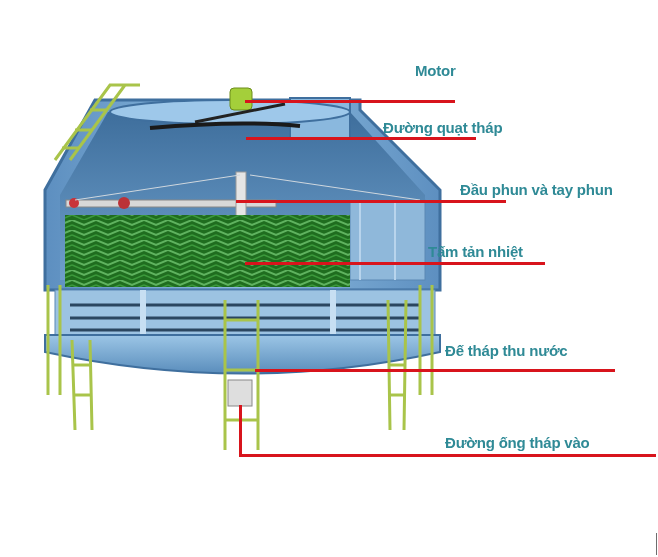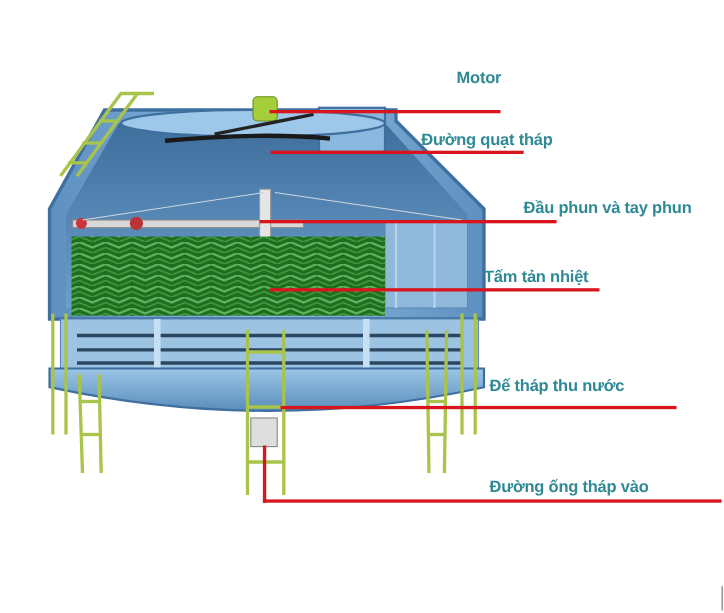--- a/index.html
+++ b/index.html
@@ -102,18 +102,18 @@
 <div class="leader" style="left:245px; top:100px; width:210px;"></div>
 <div class="leader" style="left:246px; top:137px; width:230px;"></div>
 <div class="leader" style="left:236px; top:200px; width:270px;"></div>
 <div class="leader" style="left:245px; top:262px; width:300px;"></div>
 <div class="leader" style="left:255px; top:369px; width:360px;"></div>
 <div class="leader-v" style="left:239px; top:405px; height:52px;"></div>
 <div class="leader" style="left:239px; top:454px; width:417px;"></div>
 
 <div class="label" style="left:387px; top:62px;margin-left:28px;">Motor</div>
 <div class="label" style="left:383px; top:119px;">Đường quạt tháp</div>
-<div class="label" style="left:456px; top:181px;padding-left:20px;">Đầu phun và tay phun</div>
-<div class="label" style="left:440px; top:243px;">Tấm tản nhiệt</div>
+<div class="label" style="left:440px; top:181px;padding-left:20px;">Đầu phun và tay phun</div>
+<div class="label" style="left:428px; top:243px;">Tấm tản nhiệt</div>
 <div class="label" style="left:445px; top:342px;text-align:right;">Đế tháp thu nước</div>
 <div class="label" style="left:445px; top:434px;">Đường ống tháp vào</div>
 
 <div class="edge-mark"></div>
 
 </body></html>

